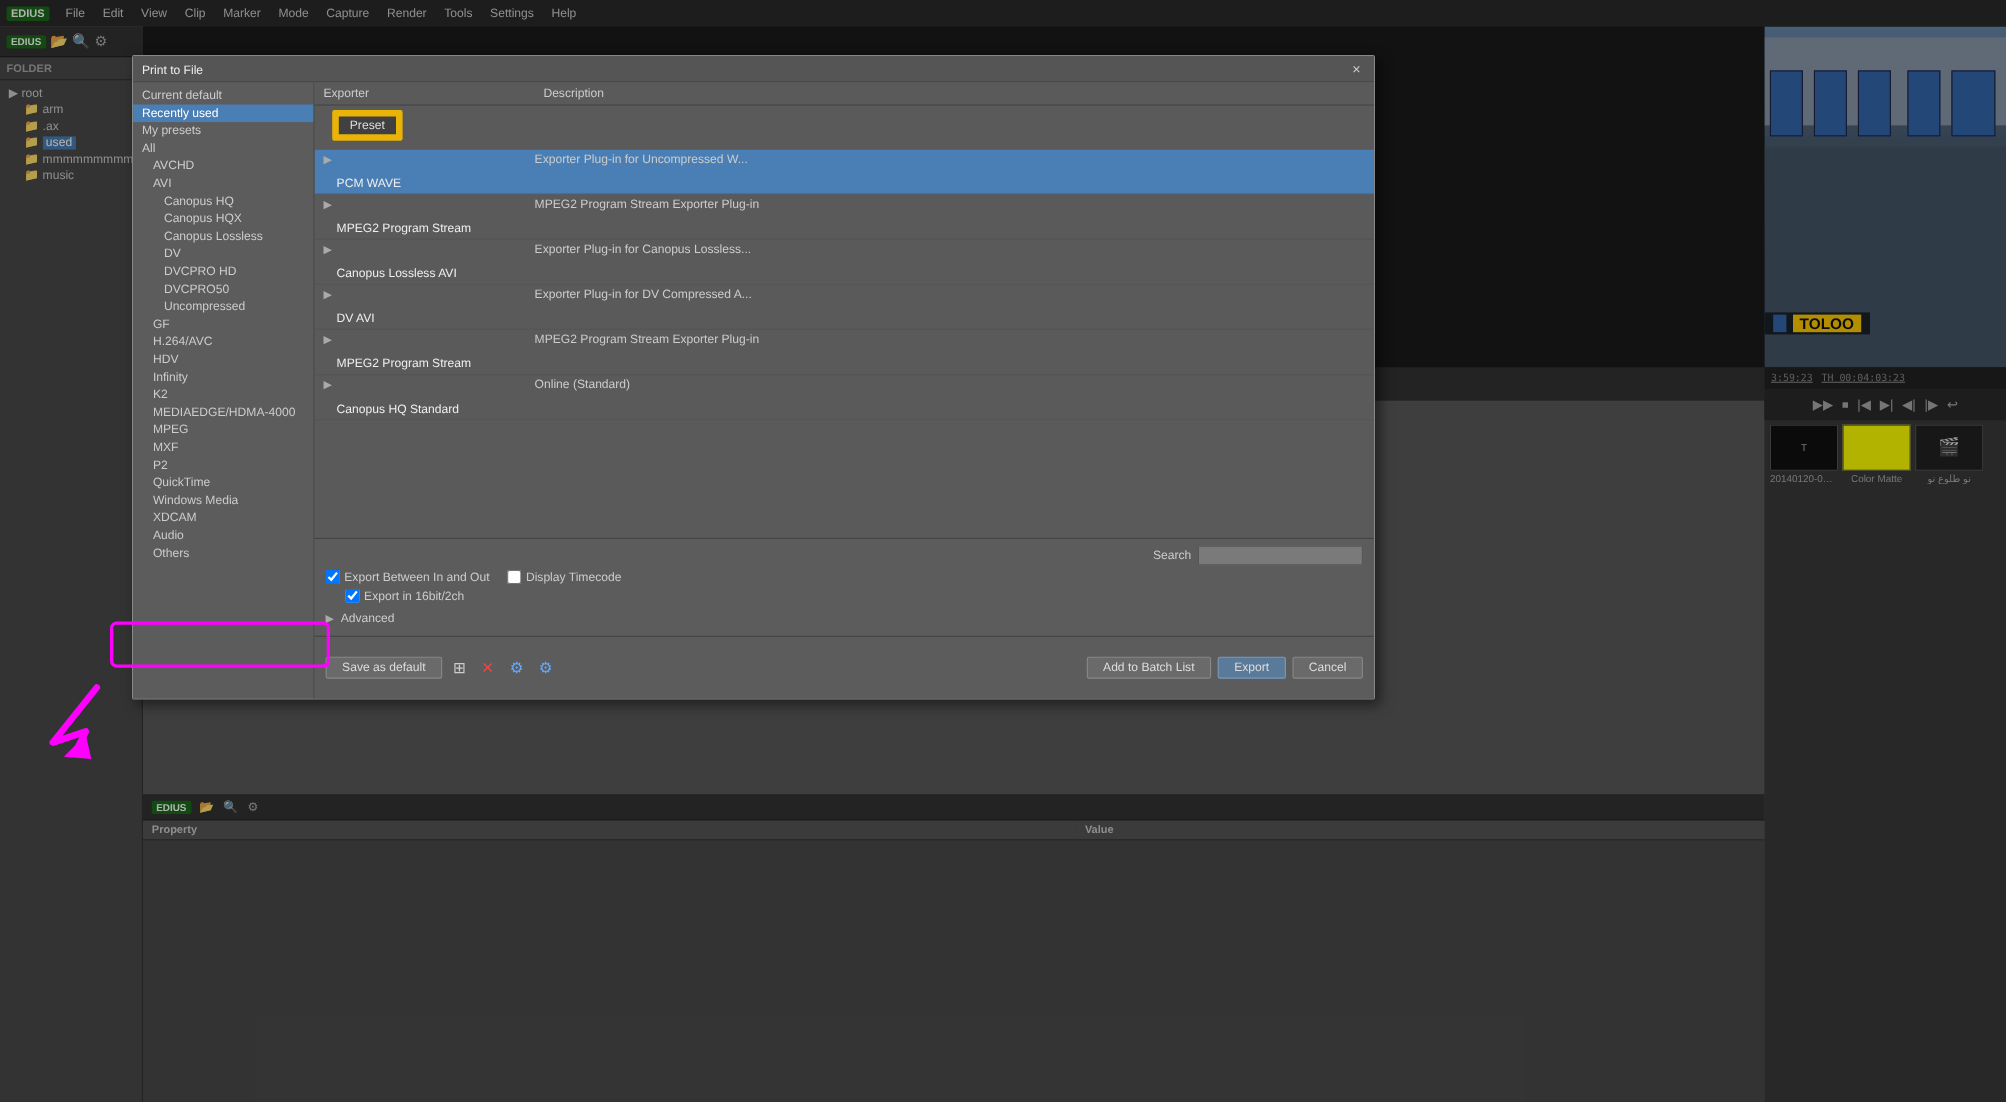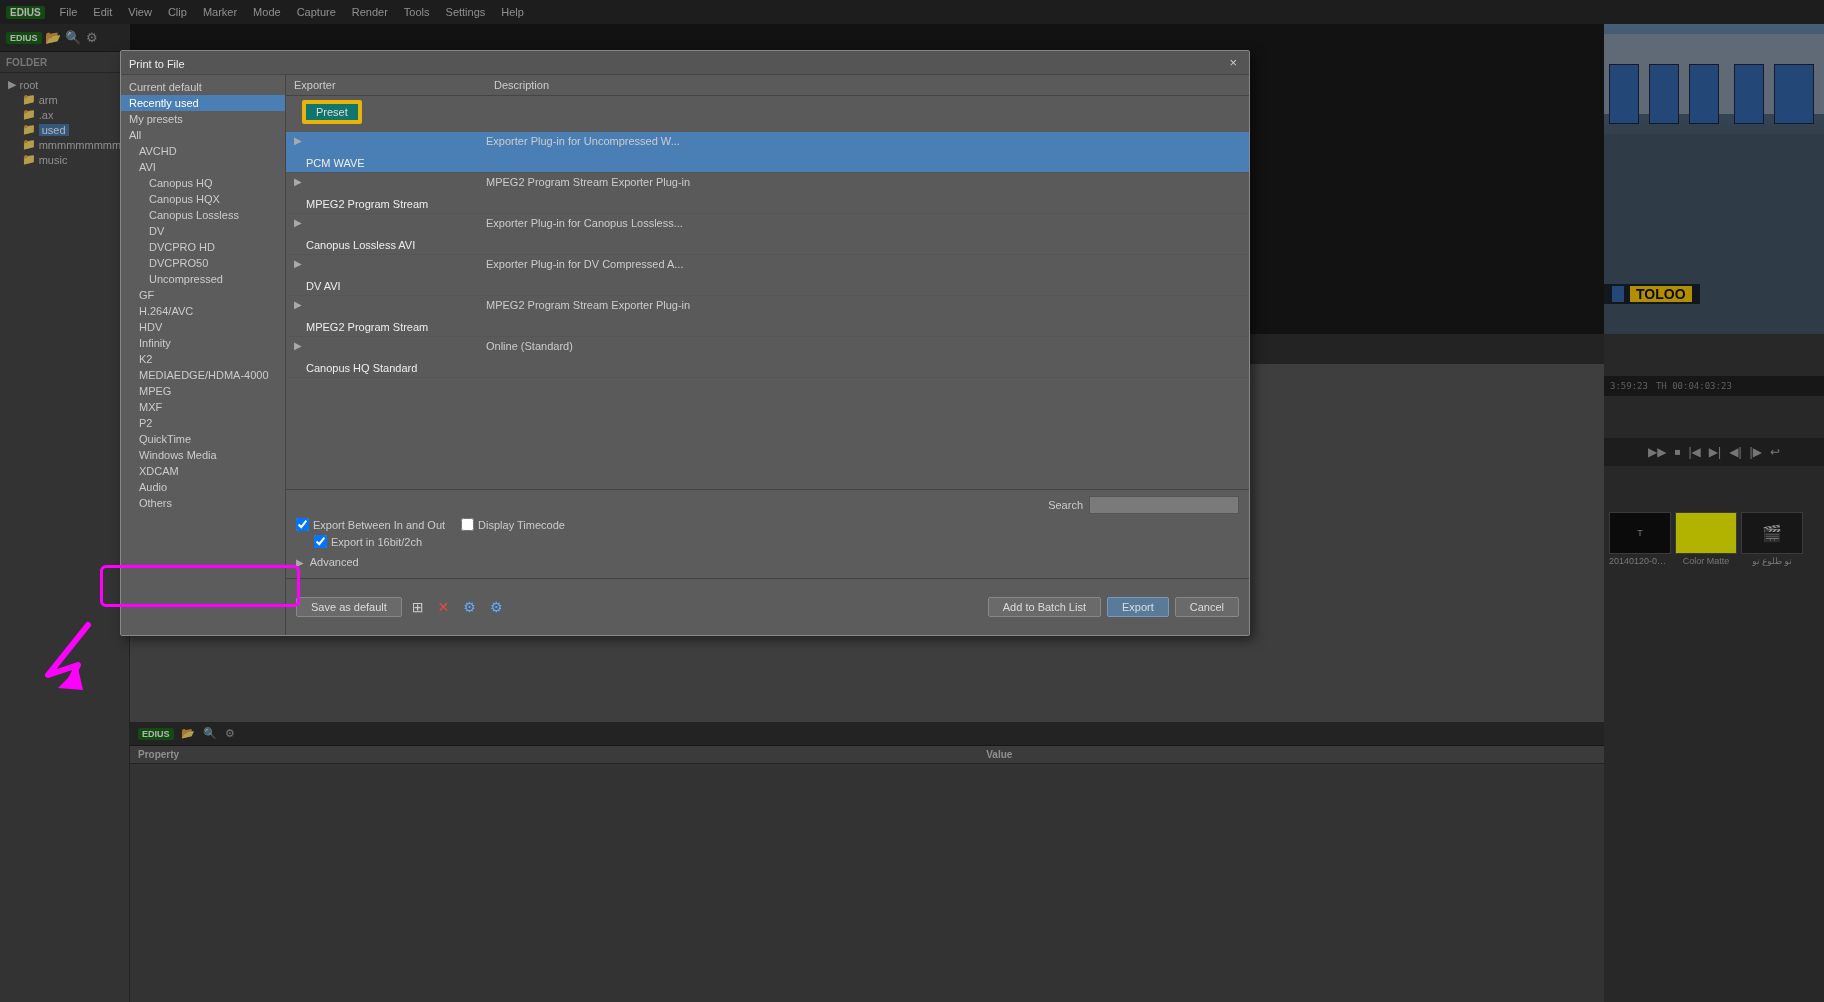--- a/index.html
+++ b/index.html
@@ -116,22 +116,22 @@
       border-bottom: 1px solid #444;
       padding: 4px 8px;
     }
     .export-col-header {
       color: #ccc;
       font-size: 11px;
       flex: 1;
     }
     .export-col-header.exporter { width: 200px; flex: none; }
     .preset-btn {
-      background: #0f766e;
-      border: 4px solid #eab308;
+      background: #404040;
+      border: 6px solid #eab308;
       color: #ddd;
       padding: 2px 10px;
       font-size: 11px;
       cursor: pointer;
       margin: 4px 8px;
       border-radius: 2px;
     }
     .export-list {
       flex: 1;
       overflow-y: auto;
@@ -422,40 +422,40 @@
     
     .right-preview-panel {
       position: absolute;
       top: 24px;
       right: 0;
       width: 220px;
       bottom: 0;
       background: #3a3a3a;
       display: flex;
       flex-direction: column;
-      gap: 42px;
     }
     .right-video-preview {
       height: 310px;
       background: #111;
       position: relative;
       overflow: hidden;
     }
     .timecode-bar {
       background: #222;
       height: 20px;
       display: flex;
       align-items: center;
       padding: 0 6px;
       gap: 8px;
     }
     .tc-text {
       font-family: monospace;
       font-size: 9px;
       color: #888;
+      text-decoration: underline;
     }
     .playback-controls {
       background: #2a2a2a;
       height: 28px;
       display: flex;
       align-items: center;
       justify-content: center;
       gap: 4px;
     }
     .pb-btn {

